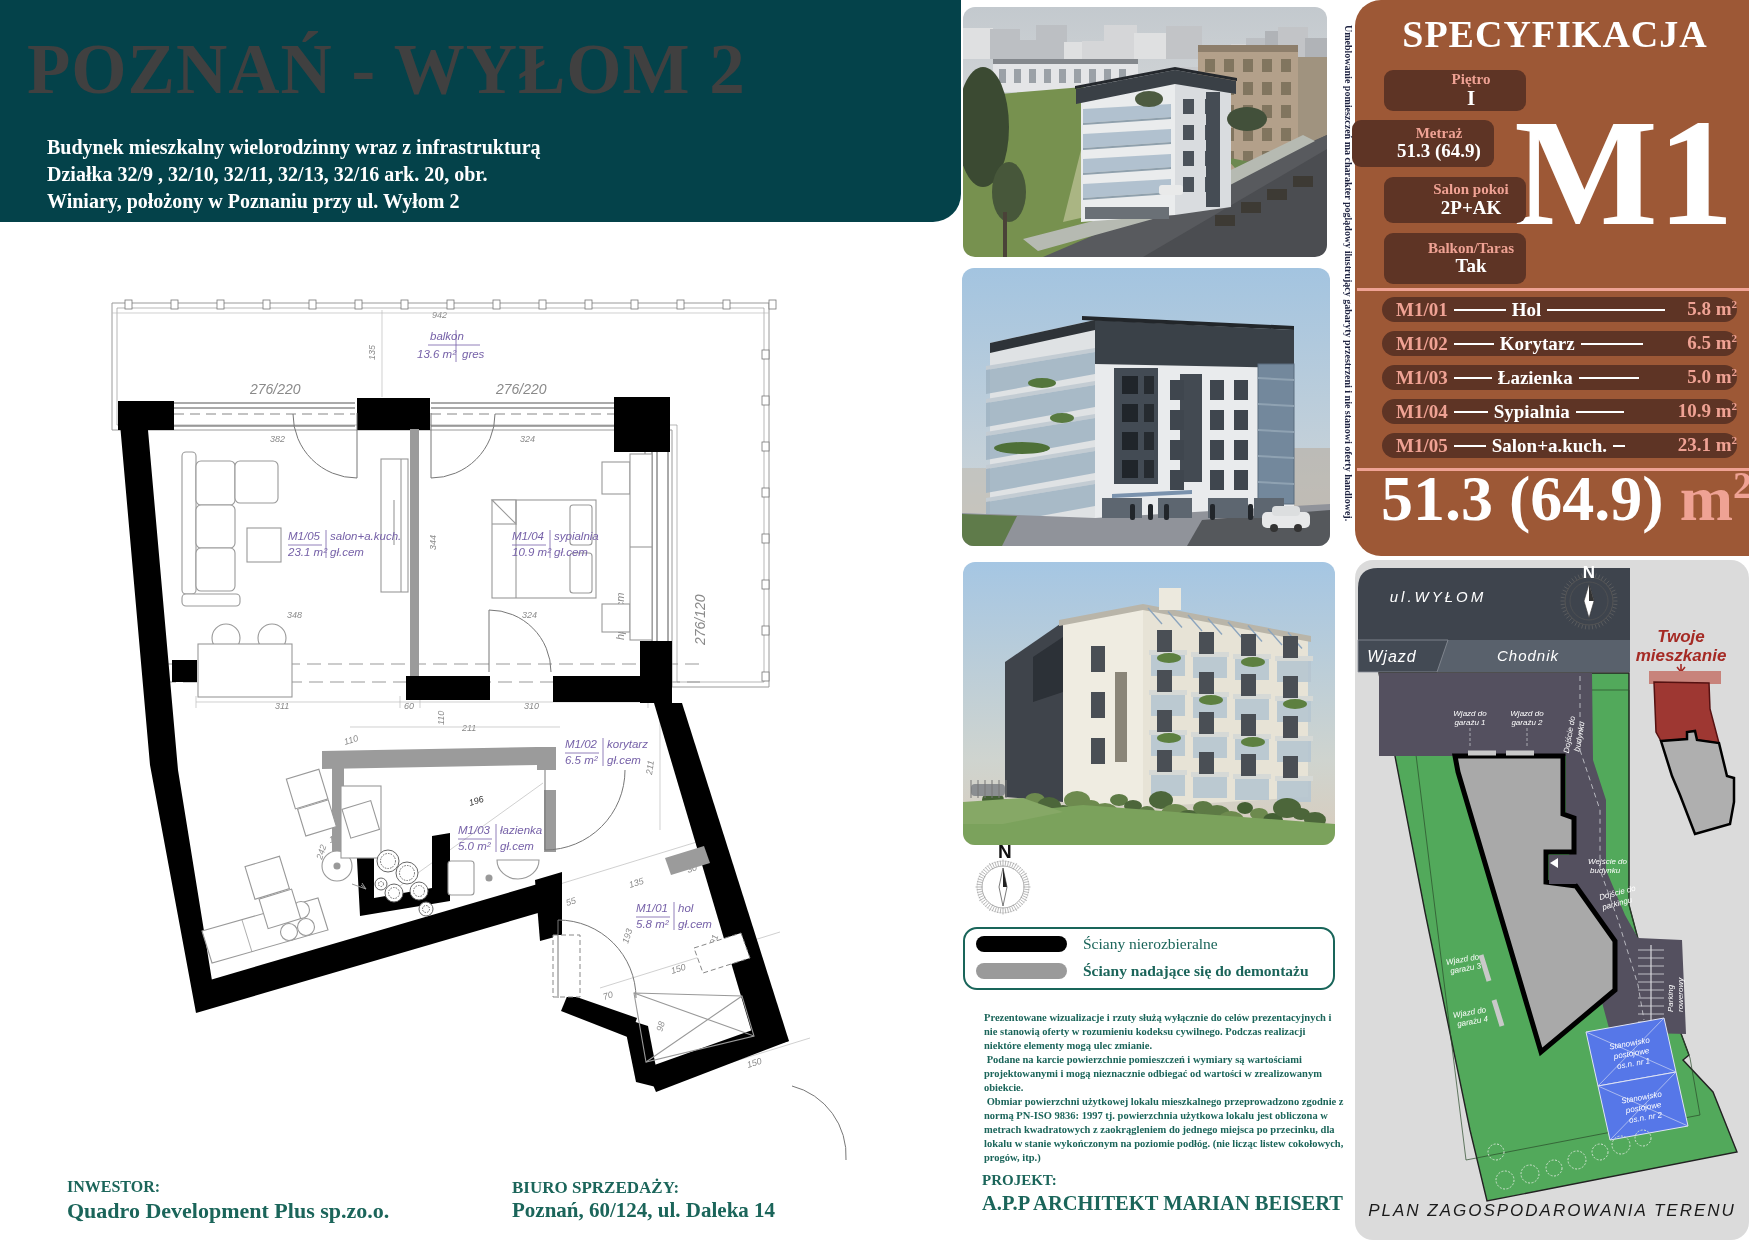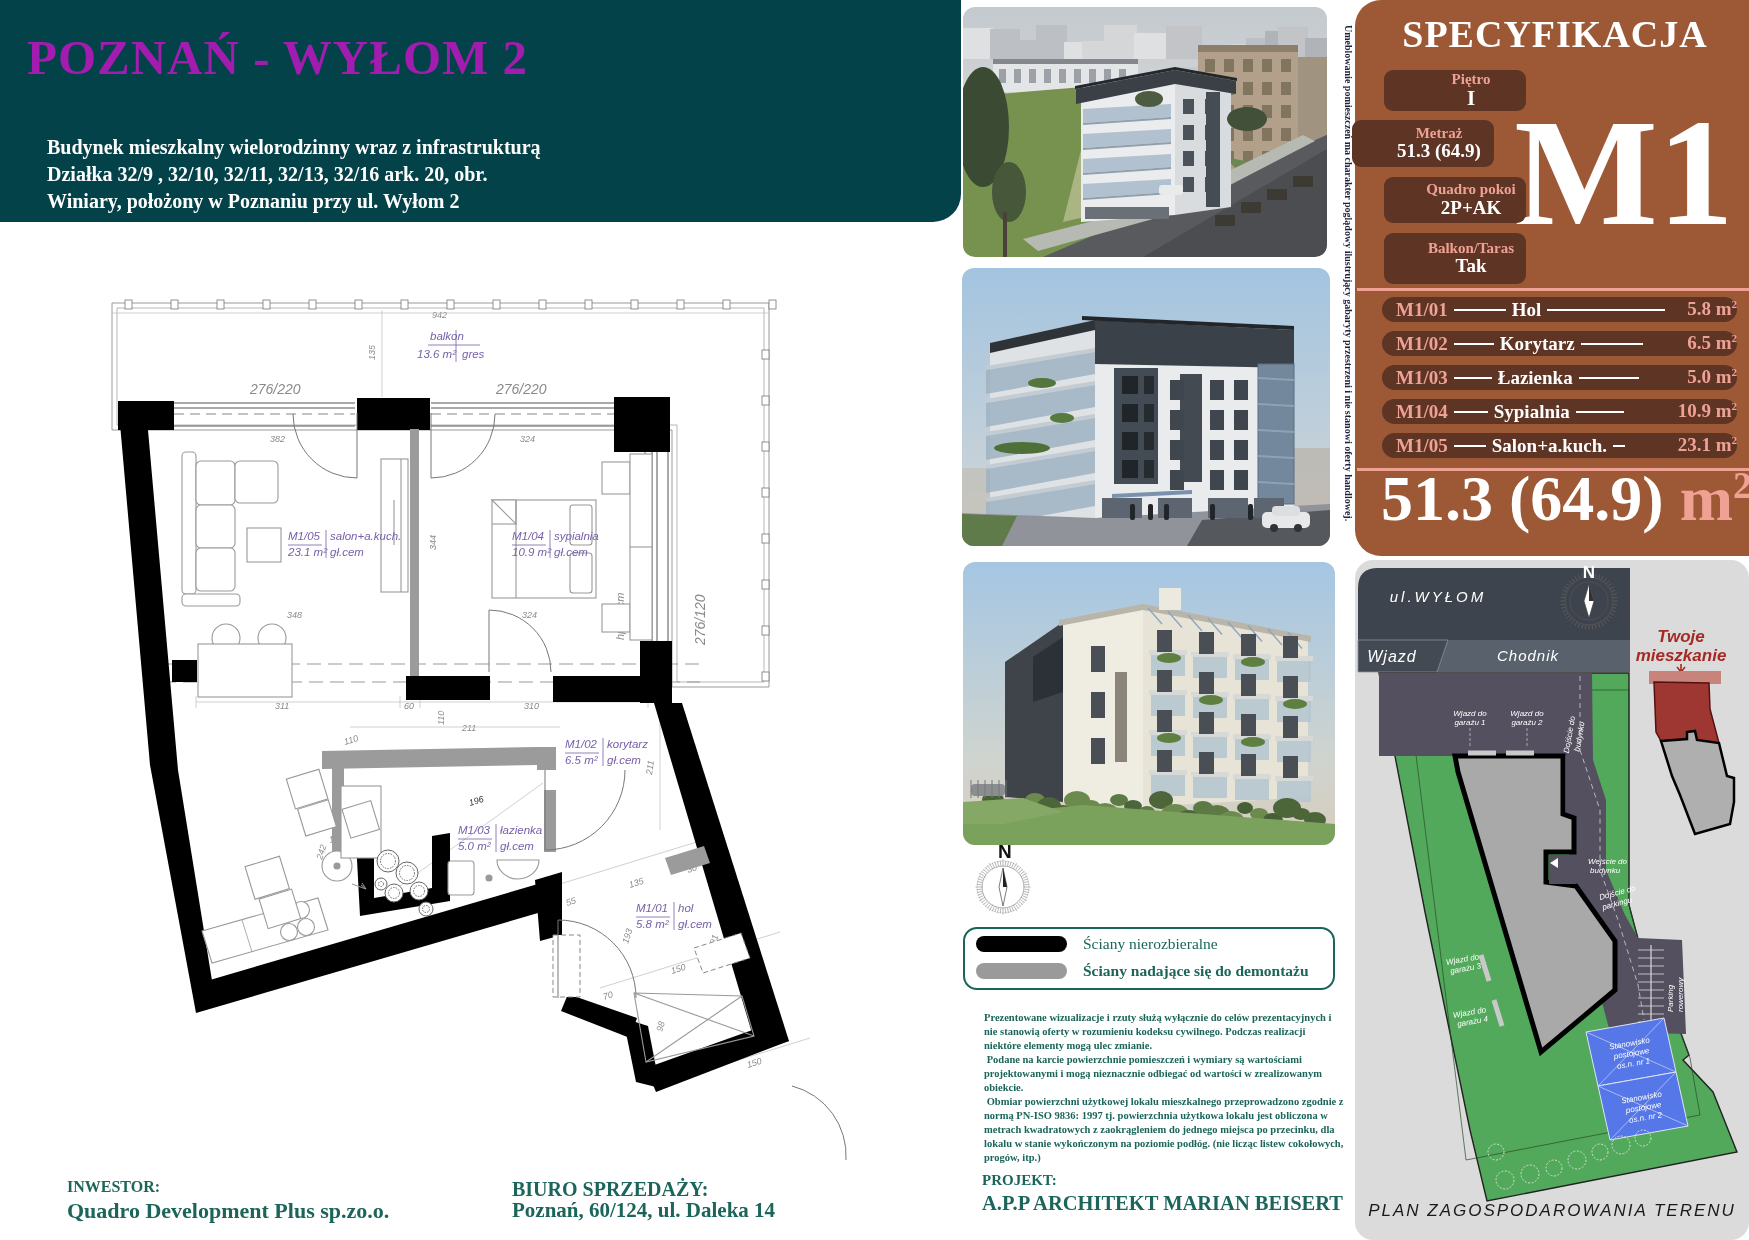--- a/index.html
+++ b/index.html
@@ -17,21 +17,21 @@
   .sprow s{text-decoration:none;color:#fff;}
   .sprow u{text-decoration:none;border-top:2px solid #fff;margin:0 6px;}
   .sprow em{font-style:normal;color:#EFA294;margin-left:auto;margin-right:0;text-align:right;}
   .sprow sup{font-size:11px;}
 </style>
 </head>
 <body>
 
 <div class="abs" style="left:0;top:0;width:961px;height:222px;background:#04424A;border-radius:0 0 28px 0;"></div>
 
-<div class="abs" style="left:27px;top:29px;color:#a21caf;font-size:49px;font-weight:bold;letter-spacing:1px;">POZNAŃ - WYŁOM 2</div>
+<div class="abs" style="left:27px;top:29px;color:#404040;font-size:71px;font-weight:bold;letter-spacing:1px;">POZNAŃ - WYŁOM 2</div>
 
 <div class="abs" style="left:47px;top:134px;color:#fff;font-size:20px;font-weight:bold;line-height:27px;">Budynek mieszkalny wielorodzinny wraz z infrastrukturą<br>Działka 32/9 , 32/10, 32/11, 32/13, 32/16 ark. 20, obr.<br>Winiary, położony w Poznaniu przy ul. Wyłom 2</div>
 
 <svg class="abs" style="left:80px;top:270px;" width="800" height="900" viewBox="80 270 800 900">
 
 <g fill="none" stroke="#9a9a9a" stroke-width="1">
 <path d="M112,303 H769 V687 H672 V430 H112 Z"></path>
 <path d="M117,308 H764 V682 H677 V425 H117 Z" stroke-width="0.7"></path>
 </g>
 <g fill="#fff" stroke="#777" stroke-width="0.8">
@@ -717,41 +717,41 @@
 <div class="abs teal" style="left:1083px;top:962px;font-size:15.5px;font-weight:bold;">Ściany nadające się do demontażu</div>
 
 <div class="abs teal" style="left:984px;top:1011px;font-size:10.5px;font-weight:bold;line-height:14.0px;white-space:nowrap;">Prezentowane wizualizacje i rzuty służą wyłącznie do celów prezentacyjnych i<br>nie stanowią oferty w rozumieniu kodeksu cywilnego. Podczas realizacji<br>niektóre elementy mogą ulec zmianie.<br>&nbsp;Podane na karcie powierzchnie pomieszczeń i wymiary są wartościami<br>projektowanymi i mogą nieznacznie odbiegać od wartości w zrealizowanym<br>obiekcie.<br>&nbsp;Obmiar powierzchni użytkowej lokalu mieszkalnego przeprowadzono zgodnie z<br>normą PN-ISO 9836: 1997 tj. powierzchnia użytkowa lokalu jest obliczona w<br>metrach kwadratowych z zaokrągleniem do jednego miejsca po przecinku, dla<br>lokalu w stanie wykończonym na poziomie podłóg. (nie licząc listew cokołowych,<br>progów, itp.)</div>
 
 <div class="abs teal" style="left:982px;top:1172px;font-size:15px;font-weight:bold;">PROJEKT:</div>
 <div class="abs teal" style="left:982px;top:1192px;font-size:20.5px;font-weight:bold;">A.P.P ARCHITEKT MARIAN BEISERT</div>
 
 <div class="abs teal" style="left:67px;top:1178px;font-size:16px;font-weight:bold;">INWESTOR:</div>
 <div class="abs teal" style="left:67px;top:1198px;font-size:22px;font-weight:bold;">Quadro Development Plus sp.zo.o.</div>
 
-<div class="abs teal" style="left:512px;top:1178px;font-size:20px;font-weight:bold;">BIURO SPRZEDAŻY:</div>
+<div class="abs teal" style="left:512px;top:1178px;font-size:17px;font-weight:bold;">BIURO SPRZEDAŻY:</div>
 <div class="abs teal" style="left:512px;top:1198px;font-size:21px;font-weight:bold;">Poznań, 60/124, ul. Daleka 14</div>
 
 <div class="abs" style="left:1355px;top:0;width:394px;height:556px;background:#9D5836;border-radius:26px 0 0 26px;"></div>
 
 <div class="abs" style="left:1390px;top:12px;width:330px;text-align:center;color:#fff;font-size:38px;font-weight:bold;letter-spacing:1px;">SPECYFIKACJA</div>
 
 <div class="abs" style="left:1514px;top:86px;width:220px;text-align:center;color:#fff;font-size:152px;font-weight:bold;">M1</div>
 
 <div class="abs spb" style="left:1384px;top:70px;height:41px;">
     <span>Piętro</span>
     <b style="font-size:21px;">I</b>
   </div>
 
 <div class="abs spb" style="left:1352px;top:120px;height:47px;">
     <span>Metraż</span>
     <b>51.3 (64.9)</b>
   </div>
 
 <div class="abs spb" style="left:1384px;top:177px;height:46px;">
-    <span>Quadro pokoi</span>
+    <span>Salon pokoi</span>
     <b>2P+AK</b>
   </div>
 
 <div class="abs spb" style="left:1384px;top:233px;height:51px;">
     <span>Balkon/Taras</span>
     <b>Tak</b>
   </div>
 
 <div class="abs" style="left:1357px;top:288px;width:392px;height:3px;background:#EFA294;"></div>
 

